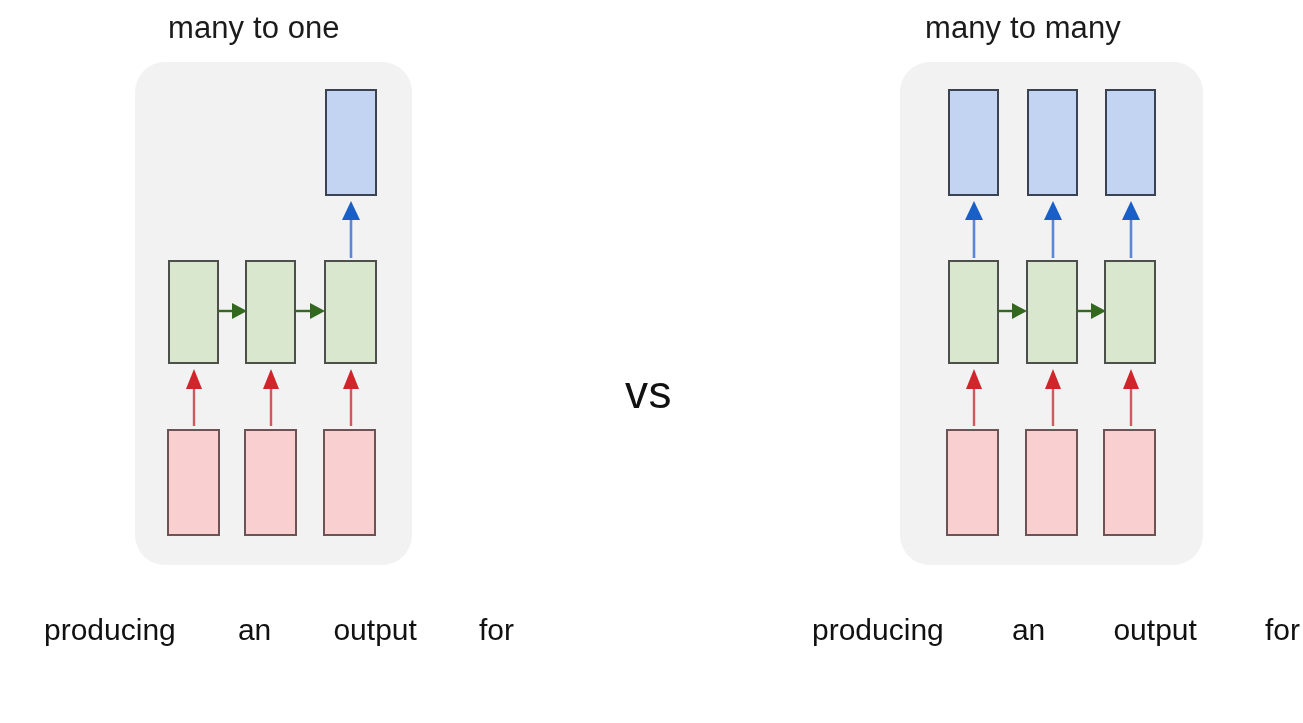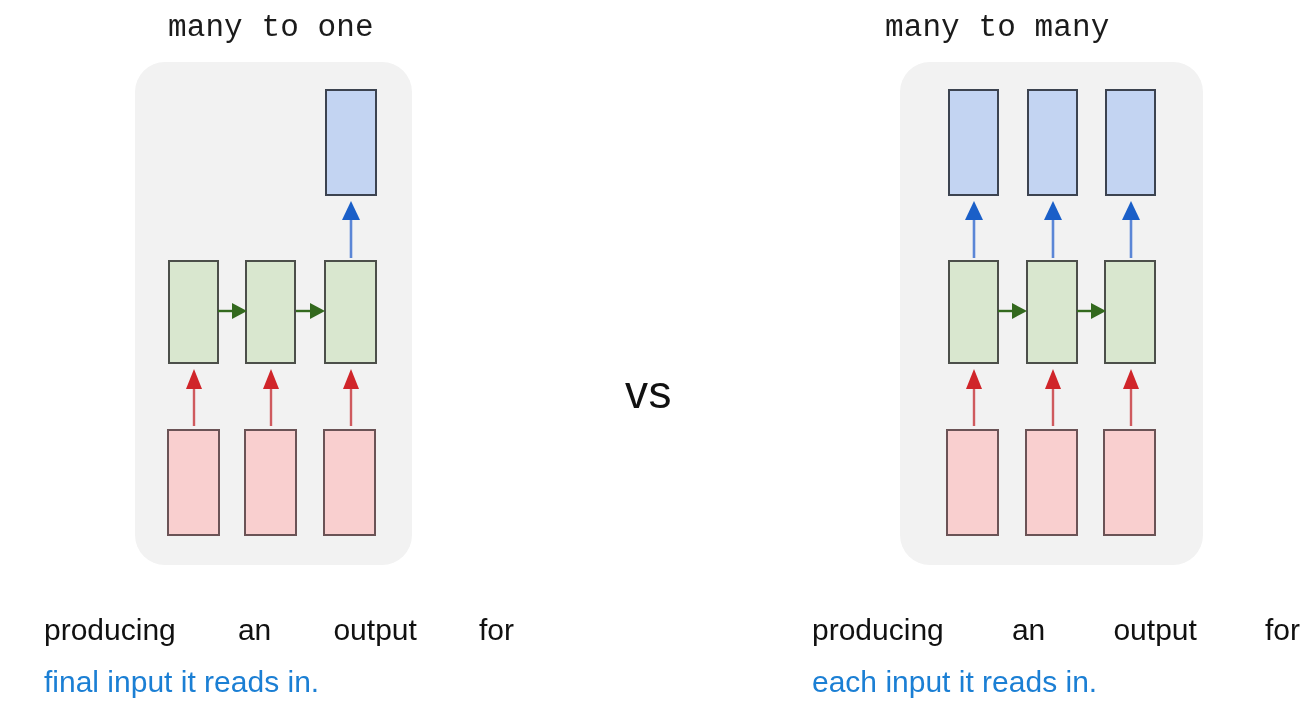--- a/index.html
+++ b/index.html
@@ -20,24 +20,23 @@
   }
 
   
   .diagram-title {
     position: absolute;
     font-size: 31px;
     color: #1b1b1b;
     letter-spacing: 0.1px;
     white-space: nowrap;
     font-weight: 400;
-    font-family: Liberation Mono, monospace;
   }
   #title-left  { left: 168px; top: 10px; }
-  #title-right { left: 885px; top: 10px; }
+  #title-right { left: 925px; top: 10px; }
 
   
   #vs-label {
     position: absolute;
     left: 625px;
     top: 325px;
     font-size: 46px;
     color: #111111;
     font-weight: 400;
     letter-spacing: 0.5px;
@@ -186,21 +185,19 @@
     <line x1="10" y1="58" x2="10" y2="16" stroke="#cf5a5e" stroke-width="2.4"></line>
     <polygon points="10,1 18,21 2,21" fill="#d0252a"></polygon>
   </svg>
 
   <div class="cell cell-input" style="left:946px; top:429px; width:53px; height:107px;"></div>
   <div class="cell cell-input" style="left:1025px; top:429px; width:53px; height:107px;"></div>
   <div class="cell cell-input" style="left:1103px; top:429px; width:53px; height:107px;"></div>
 
   <div class="caption" id="caption-left">
     <span class="line1">producing an output for</span>
-    <span class="line2">final input it reads in.</span>
   </div>
 
   <div class="caption" id="caption-right">
     <span class="line1">producing an output for</span>
-    <span class="line2">each input it reads in.</span>
   </div>
 
 </div>
 
 </body></html>

